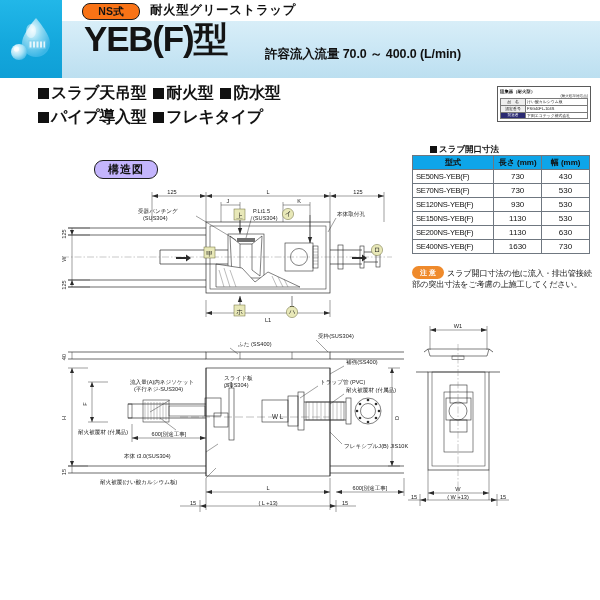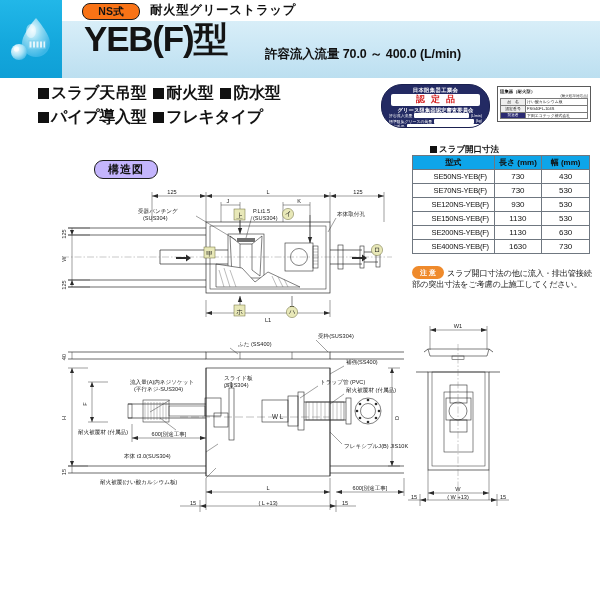--- a/index.html
+++ b/index.html
@@ -76,21 +76,21 @@
   .cert-box .kk{background:#2a2a72;color:#fff;font-size:3.6px;text-align:center;}
 
   
   .tbl-head{position:absolute;left:430px;top:144px;font-size:8.5px;font-weight:bold;color:#111;}
   .tbl-head .sq{display:inline-block;width:7px;height:7px;background:#111;margin-right:2px;
     vertical-align:-1px;}
   .spec-table{position:absolute;left:412px;top:155px;width:178px;border-collapse:collapse;}
   .spec-table th,.spec-table td{border:.8px solid #6f7780;font-size:8px;color:#111;
     height:13px;line-height:13px;padding:0;text-align:center;}
   .spec-table th{background:#0ea5e9;font-weight:bold;font-size:8px;}
-  .spec-table td.model{text-align:center;padding-left:14px;font-size:7.6px;letter-spacing:-.25px;}
+  .spec-table td.model{text-align:left;padding-left:3px;font-size:7.6px;letter-spacing:-.25px;}
   .spec-table th.c-model{width:82px;}
   .spec-table th.c-len{width:48px;}
   .spec-table th.c-wid{width:48px;}
 
   .note{position:absolute;left:412px;top:266px;width:180px;font-size:8.2px;
     color:#1a1a1a;line-height:11.5px;letter-spacing:-.2px;}
   .note .tag{display:inline-block;background:#ef8a2b;color:#fff;font-size:7px;
     font-weight:bold;border-radius:7px;padding:.5px 6px;margin-right:3px;
     letter-spacing:2px;text-indent:2px;vertical-align:1px;}
 
@@ -152,42 +152,20 @@
 
   <div class="features">
     <div class="feat-row r1">
       <span class="sq"></span><span>スラブ天吊型</span><span class="gap"></span><span class="sq"></span><span>耐火型</span><span class="gap"></span><span class="sq"></span><span>防水型</span>
     </div>
     <div class="feat-row r2">
       <span class="sq"></span><span>パイプ導入型</span><span class="gap"></span><span class="sq"></span><span>フレキタイプ</span>
     </div>
   </div>
 
-  <div class="cert-oval">
-    <div class="c-top">日本阻集器工業会</div>
-    <div class="c-mid">
-        <span>認定品</span>
-      </div>
-    <div class="c-sub">グリース阻集器認定審査委員会</div>
-    <div class="c-line l1">
-      <i>許容流入流量</i>
-        <b></b>
-        <u>(L/min)</u>
-    </div>
-    <div class="c-line l2">
-      <i>標準阻集グリースの質量</i>
-        <b></b>
-        <u>(kg)</u>
-    </div>
-    <div class="c-line l3">
-      <i>認定番号</i>
-        <b></b>
-        <u></u>
-    </div>
-  </div>
 
   <div class="cert-box">
     <div class="t1">阻集器（耐火型）</div>
     <div class="t2">(耐火処理対応品)</div>
     <table>
       <tbody>
           <tr>
         <td class="k">品　名</td>
         <td>けい酸カルシウム板</td>
       </tr>

